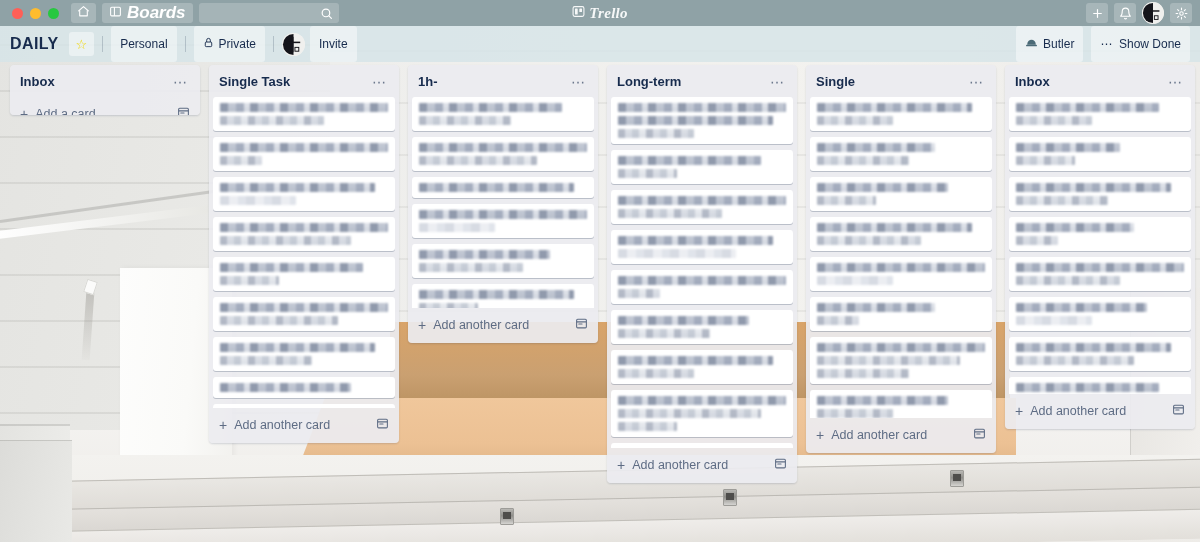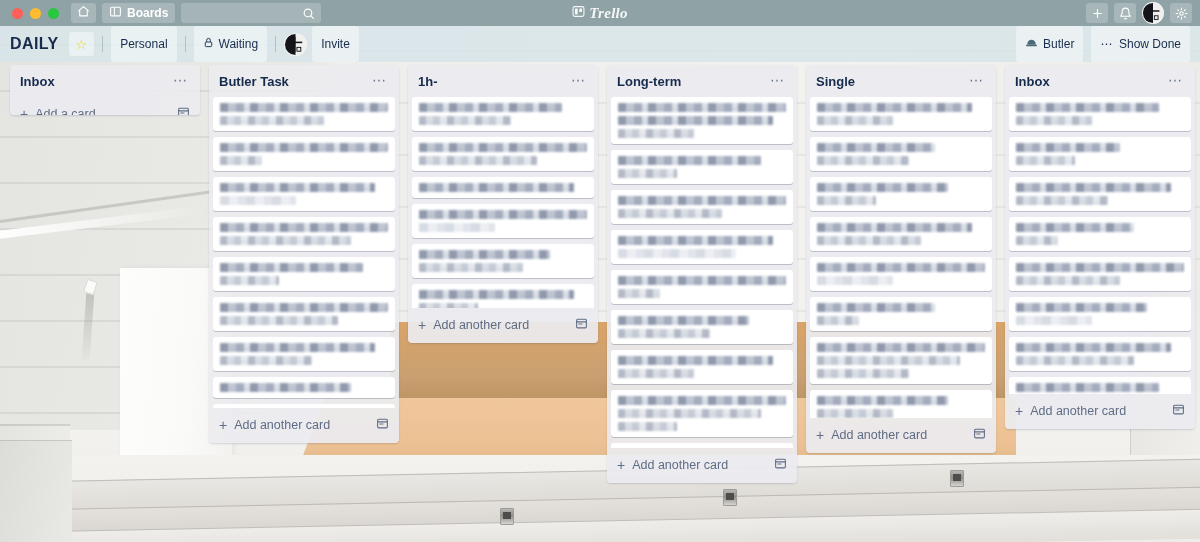--- a/index.html
+++ b/index.html
@@ -157,24 +157,25 @@
   .dot.yellow { background: #febc2e; }
   .dot.green { background: #28c840; }
 
   .hdr-btn {
     height: 20px;
     background: rgba(255,255,255,0.22);
     border-radius: 3px;
     display: flex; align-items: center; gap: 5px;
     padding: 0 7px;
     color: #ffffff;
-    font-size: 12px;
+    font-size: 17px;
     font-weight: bold;
     cursor: pointer;
     margin-right: 6px;
+    font-style: italic;
   }
   .hdr-search {
     height: 20px; width: 140px;
     background: rgba(255,255,255,0.20);
     border-radius: 3px;
     display: flex; align-items: center;
     padding: 0 6px;
     position: relative;
     cursor: text;
   }
@@ -262,21 +263,21 @@
     position: absolute;
     top: 4px;
     width: 190px;
     background: rgba(235,236,240,0.92);
     border-radius: 4px;
     display: flex; flex-direction: column;
     box-shadow: 0 1px 2px rgba(9,30,66,0.15);
     overflow: hidden;
   }
   .list-header {
-    display: flex; align-items: flex-start;
+    display: flex; align-items: center;
     padding: 9px 8px 8px 10px;
     flex: none;
   }
   .list-title {
     font-size: 13px;
     font-weight: bold;
     color: #172b4d;
     flex: 1;
     cursor: pointer;
   }
@@ -478,21 +479,21 @@
 
   <div class="bh-sep"></div>
 
   <div class="bh-btn">
     <span>
       <svg width="11" height="11" viewBox="0 0 24 24" fill="none" stroke="#172b4d" stroke-width="2">
         <rect x="5" y="11" width="14" height="10" rx="2"></rect>
           <path d="M8 11V7a4 4 0 0 1 8 0v4"></path>
       </svg>
     </span>
-    <span>Waiting</span>
+    <span>Private</span>
   </div>
 
   <div class="bh-sep"></div>
 
   <div class="avatar" style="width:23px;height:23px;margin-right:5px;">
     <svg width="23" height="23" viewBox="0 0 24 24">
       <circle cx="12" cy="12" r="12" fill="#f0f0ee"></circle>
       <path d="M12 1 A11 11 0 0 0 12 23 Z" fill="#14141a"></path>
       <rect x="10.4" y="4" width="1.6" height="16" fill="#14141a"></rect>
       <rect x="5" y="9" width="14" height="1.6" fill="#14141a"></rect>
@@ -533,21 +534,21 @@
         <span>Add a card</span>
         <span class="tmpl"><svg width="13" height="13" viewBox="0 0 24 24" fill="none" stroke="#5e6c84" stroke-width="2">
             <rect x="3" y="4" width="18" height="16" rx="2"></rect>
             <line x1="3" y1="9" x2="21" y2="9"></line>
             <line x1="7" y1="13" x2="13" y2="13" stroke-linecap="round"></line>
           </svg></span>
       </div>
     </div>
     <div class="list" style="left: 209px; height: 378px;">
       <div class="list-header">
-        <div class="list-title">Butler Task</div>
+        <div class="list-title">Single Task</div>
         <div class="list-menu">⋯</div>
       </div>
       <div class="cards">
         <div class="card">
           <div class="redline w100 dk"></div>
           <div class="redline w62"></div>
         </div>
         <div class="card">
           <div class="redline w100 dk"></div>
           <div class="redline w25"></div>

